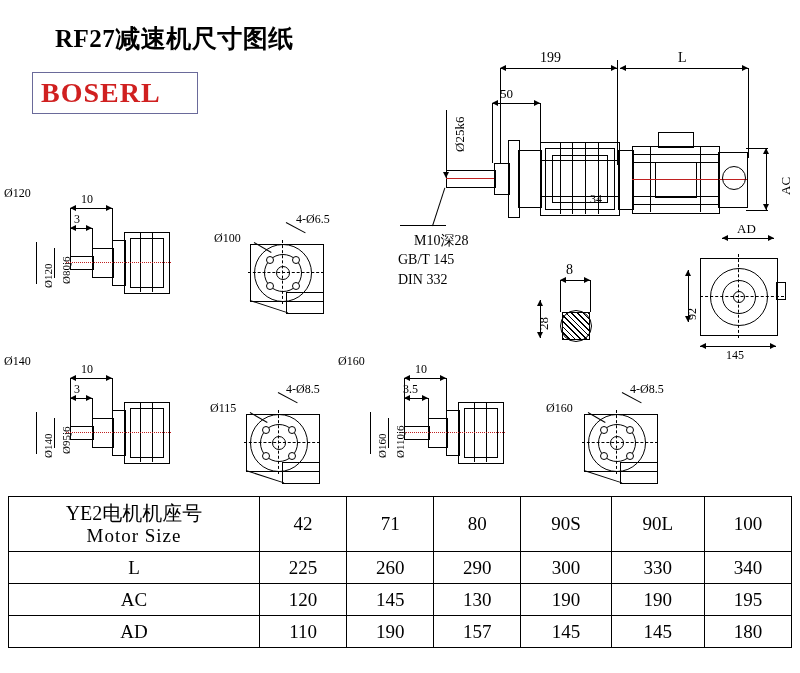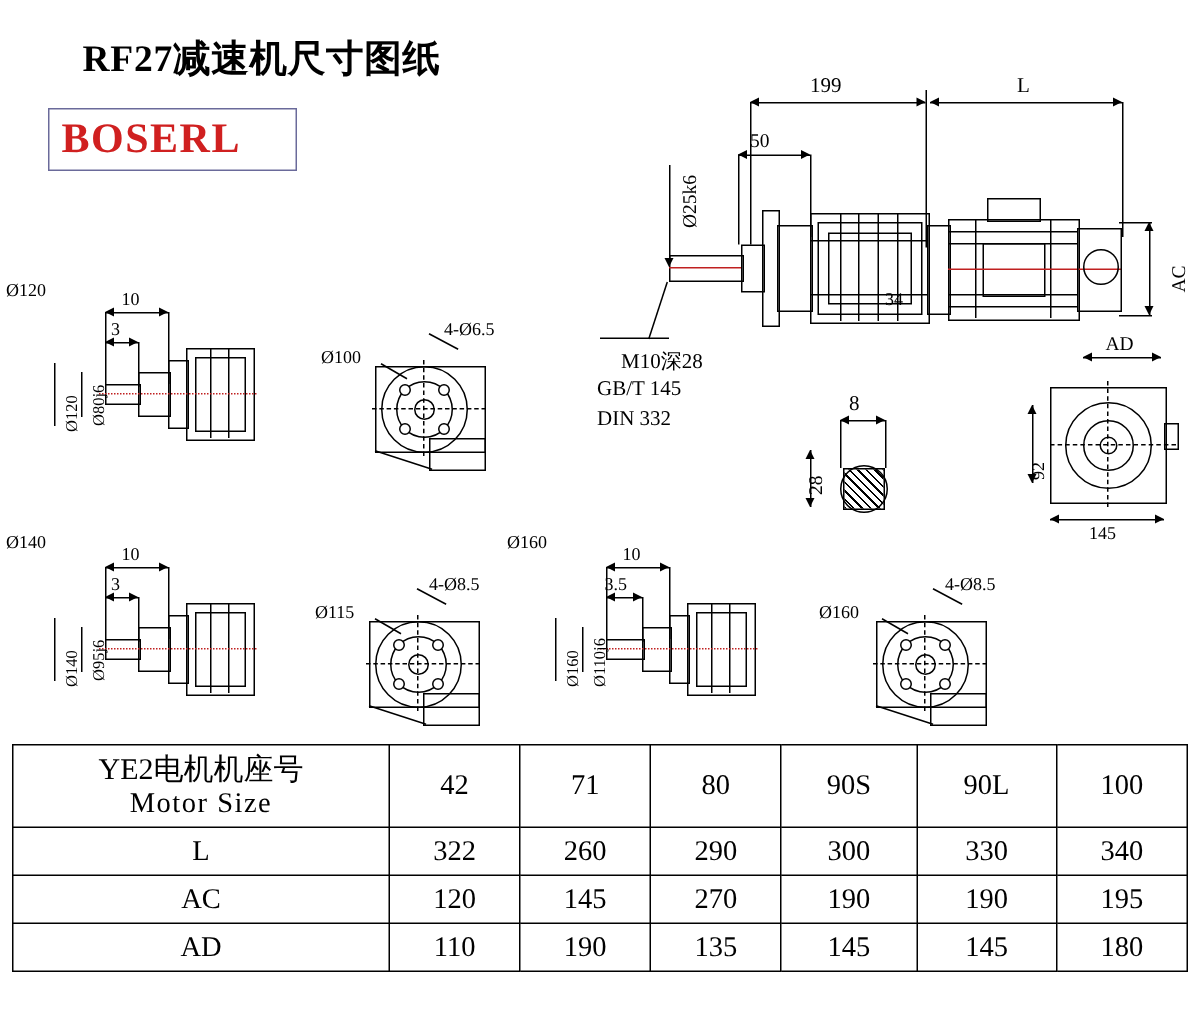--- a/index.html
+++ b/index.html
@@ -389,41 +389,41 @@
       </td>
       <td>42</td>
       <td>71</td>
       <td>80</td>
       <td>90S</td>
       <td>90L</td>
       <td>100</td>
     </tr>
     <tr>
       <td class="head-cell">L</td>
-      <td>322</td>
+      <td>225</td>
       <td>260</td>
       <td>290</td>
       <td>300</td>
       <td>330</td>
       <td>340</td>
     </tr>
     <tr>
       <td class="head-cell">AC</td>
       <td>120</td>
       <td>145</td>
-      <td>270</td>
+      <td>130</td>
       <td>190</td>
       <td>190</td>
       <td>195</td>
     </tr>
     <tr>
       <td class="head-cell">AD</td>
       <td>110</td>
       <td>190</td>
-      <td>135</td>
+      <td>157</td>
       <td>145</td>
       <td>145</td>
       <td>180</td>
     </tr>
   </tbody>
     </table>
 
 </div>
 
 </body></html>

